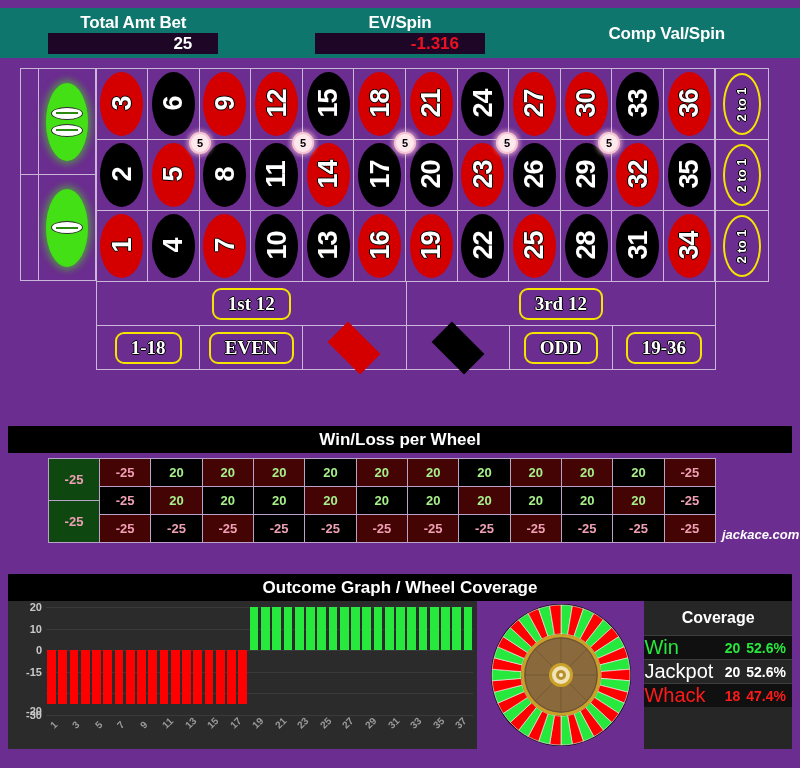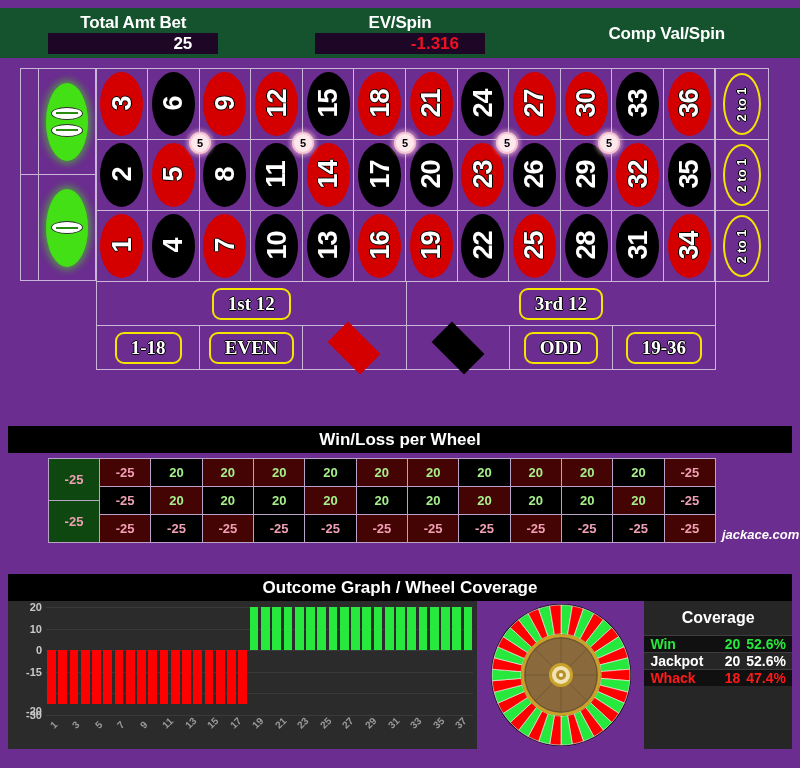--- a/index.html
+++ b/index.html
@@ -9,21 +9,21 @@
     background: #6b2d8f;
     font-family: "Liberation Sans", sans-serif;
     overflow: hidden;
     position: relative;
   }
 
   
   #stats-bar {
     position: absolute; left: 0; top: 8px;
     width: 800px; height: 50px;
-    background: #14532d;
+    background: #0f766e;
     display: flex;
   }
   .stat-cell {
     flex: 1 1 0;
     display: flex; flex-direction: column;
     align-items: center; justify-content: center;
     padding: 0 6px;
   }
   .stat-label {
     color: #ffffff;
@@ -308,21 +308,21 @@
     color: #ffffff; font-size: 16px; font-weight: bold;
     display: flex; align-items: center; justify-content: center;
     background: #262626;
   }
   .cov-row {
     flex: 1 1 0;
     display: flex; align-items: center;
     border-top: 1px solid #3d3d3d;
   }
   .cov-row.alt { background: #101010; }
-  .cov-name { width: 64px; padding-left: 6px; font-size: 14px; font-weight: bold; }
+  .cov-name { width: 64px; padding-left: 0; font-size: 20px; font-weight: normal; }
   .cov-cnt  { width: 32px; text-align: right; font-size: 14px; font-weight: bold; }
   .cov-pct  { flex: 1 1 0; text-align: right; padding-right: 6px; font-size: 14px; font-weight: bold; }
 </style>
 </head>
 <body>
 
 <div id="stats-bar">
   <div class="stat-cell">
     <div class="stat-label">Total Amt Bet</div>
     <div class="stat-valuebox">

